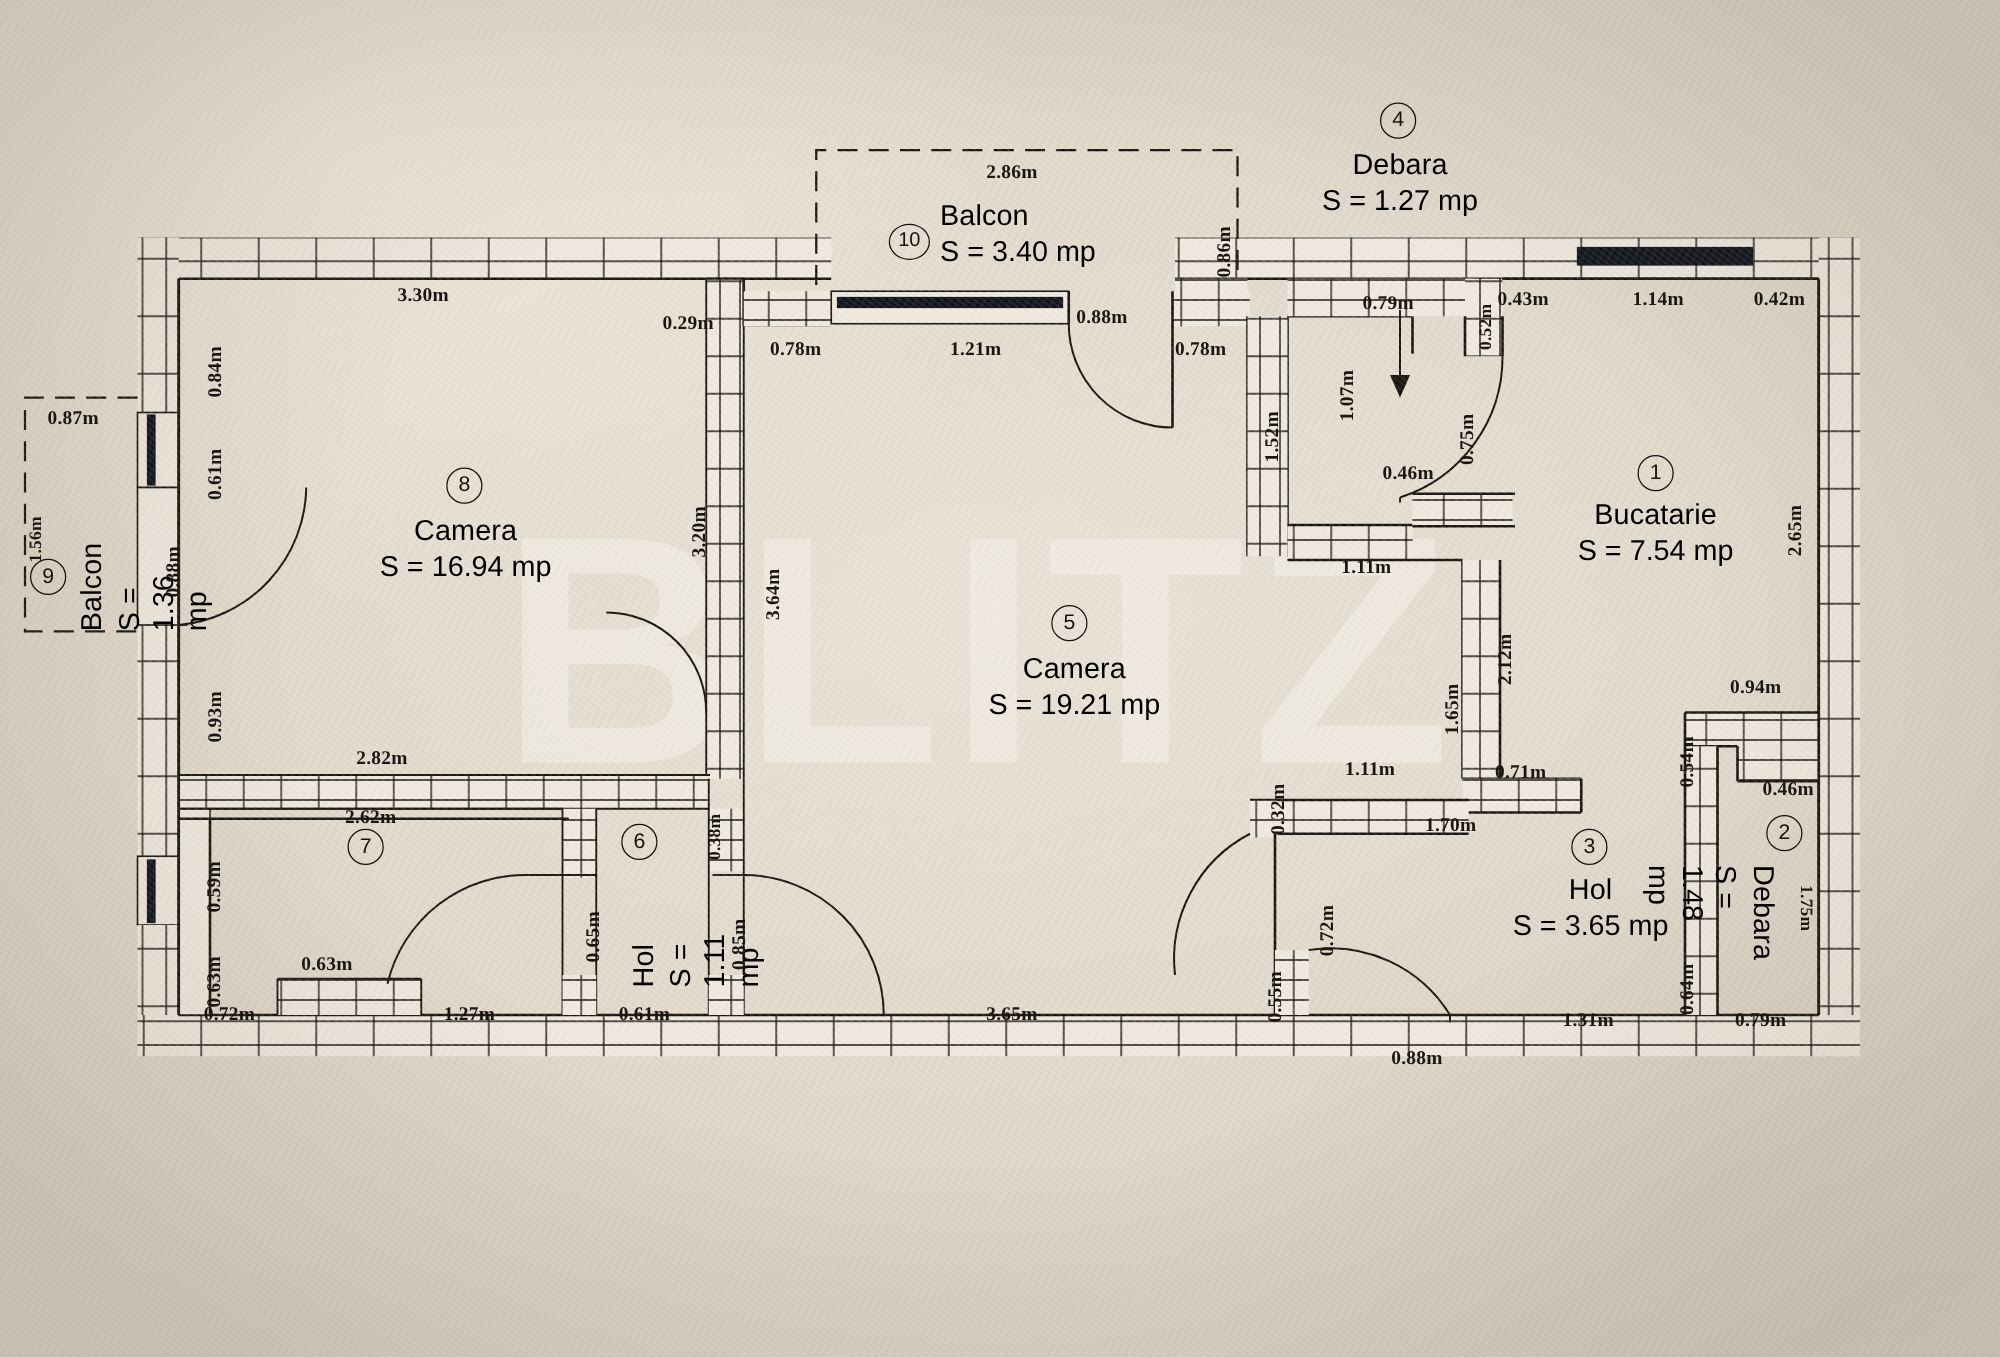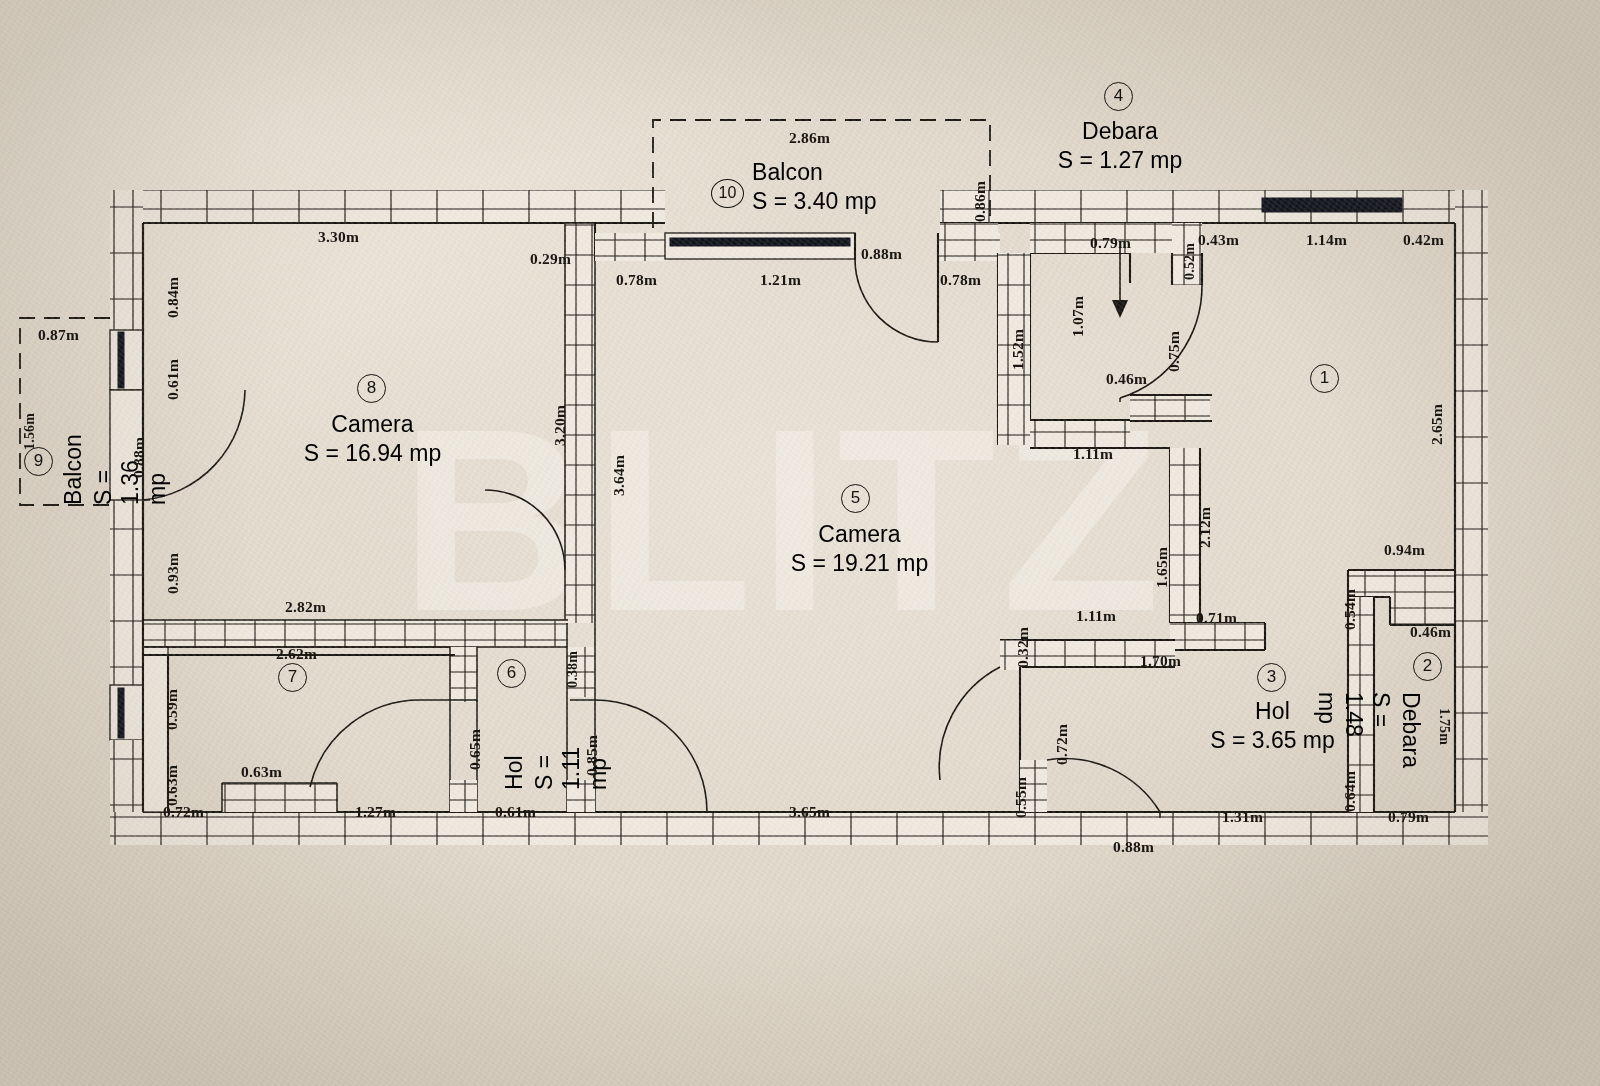--- a/index.html
+++ b/index.html
@@ -232,20 +232,24 @@
     <span class="room-area">S = 16.94 mp</span>
   </div>
 
   <div class="num-badge" style="left:841px;top:484px;">5</div>
   <div class="stack" style="left:757px;top:521px;width:205px;">
     <span class="room-name">Camera</span>
     <span class="room-area">S = 19.21 mp</span>
   </div>
 
   <div class="num-badge" style="left:1310px;top:364px;">1</div>
+  <div class="stack" style="left:1222px;top:398px;width:205px;">
+    <span class="room-name">Bucatarie</span>
+    <span class="room-area">S = 7.54 mp</span>
+  </div>
 
   <div class="num-badge" style="left:278px;top:663px;">7</div>
 
   <div class="num-badge" style="left:1257px;top:663px;">3</div>
   <div class="stack" style="left:1170px;top:698px;width:205px;">
     <span class="room-name">Hol</span>
     <span class="room-area">S = 3.65 mp</span>
   </div>
 
   <div class="num-badge" style="left:24px;top:447px;">9</div>
@@ -286,21 +290,21 @@
   <div class="lbl dim" style="left:1403px;top:231px;">0.42m</div>
   <div class="lbl dim" style="left:1106px;top:370px;">0.46m</div>
   <div class="lbl dim" style="left:1073px;top:445px;">1.11m</div>
   <div class="lbl dim" style="left:1076px;top:607px;">1.11m</div>
   <div class="lbl dim" style="left:1196px;top:609px;">0.71m</div>
   <div class="lbl dim" style="left:1140px;top:652px;">1.70m</div>
   <div class="lbl dim" style="left:1384px;top:541px;font-family:Liberation Serif, serif;">0.94m</div>
   <div class="lbl dim" style="left:1410px;top:623px;">0.46m</div>
   <div class="lbl dim" style="left:789px;top:803px;">3.65m</div>
   <div class="lbl dim" style="left:1113px;top:838px;">0.88m</div>
-  <div class="lbl dim" style="left:1222px;top:808px;text-align:center;">1.31m</div>
+  <div class="lbl dim" style="left:1250px;top:808px;text-align:center;">1.31m</div>
   <div class="lbl dim" style="left:1388px;top:808px;">0.79m</div>
 
   <div class="lbl dim vert" style="left:164px;top:318px;">0.84m</div>
   <div class="lbl dim vert" style="left:164px;top:400px;">0.61m</div>
   <div class="lbl dim vert" style="left:22px;top:450px;font-size:14px;">1.56m</div>
   <div class="lbl dim vert" style="left:130px;top:478px;">0.88m</div>
   <div class="lbl dim vert" style="left:164px;top:594px;">0.93m</div>
   <div class="lbl dim vert" style="left:163px;top:730px;">0.59m</div>
   <div class="lbl dim vert" style="left:163px;top:806px;">0.63m</div>
   <div class="lbl dim vert" style="left:551px;top:446px;">3.20m</div>

